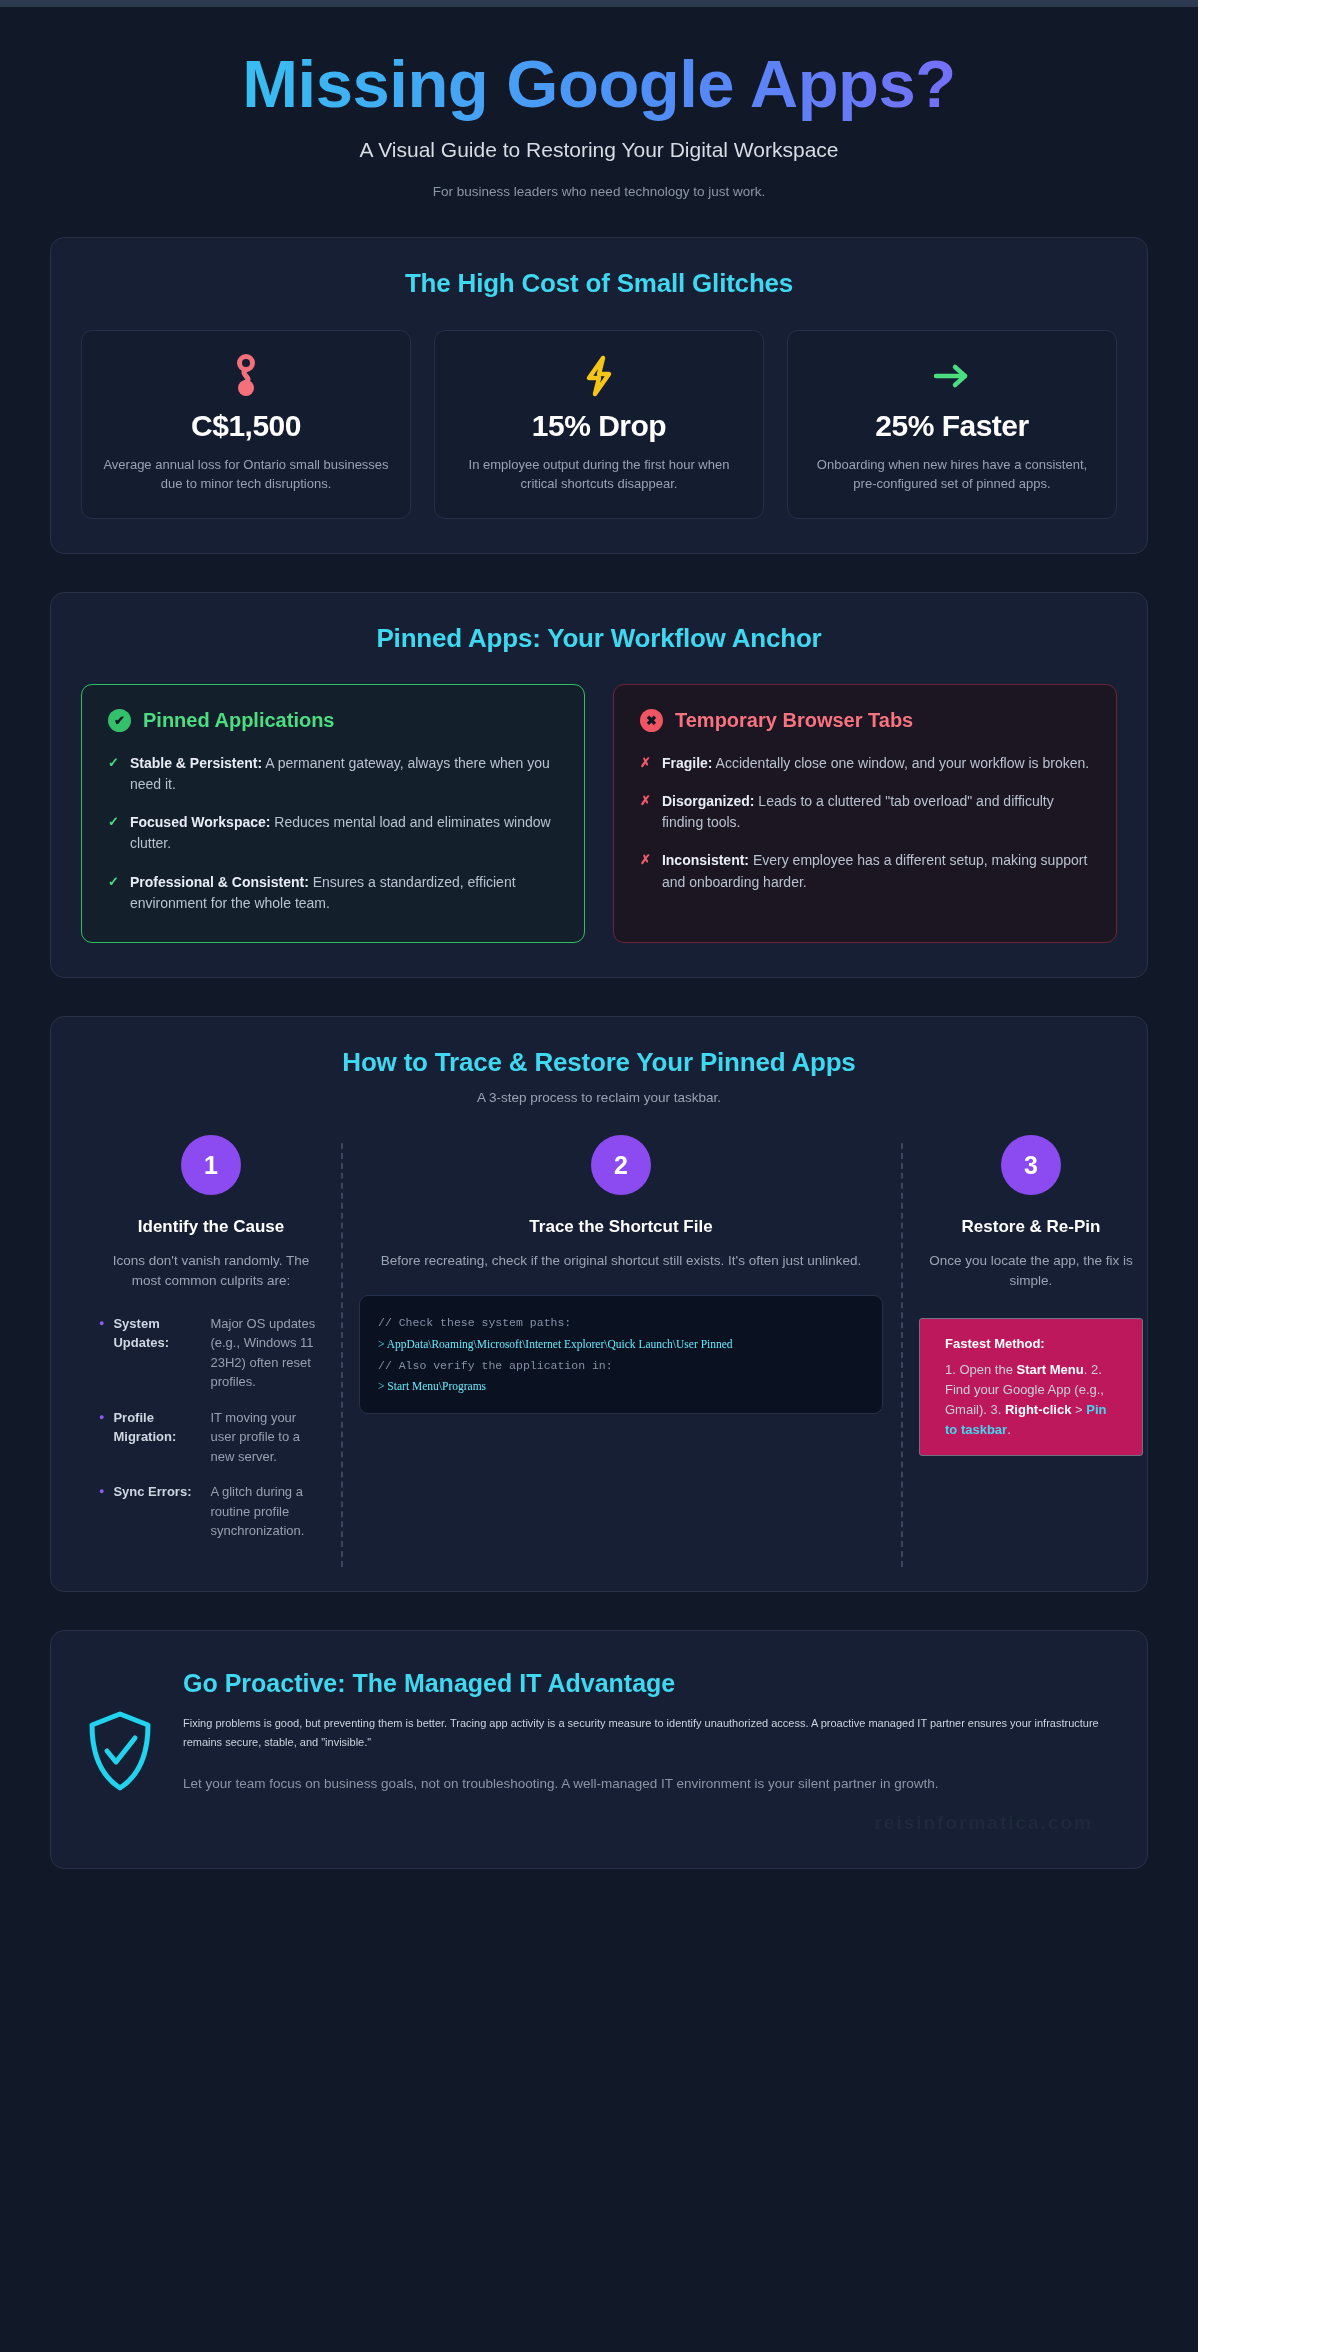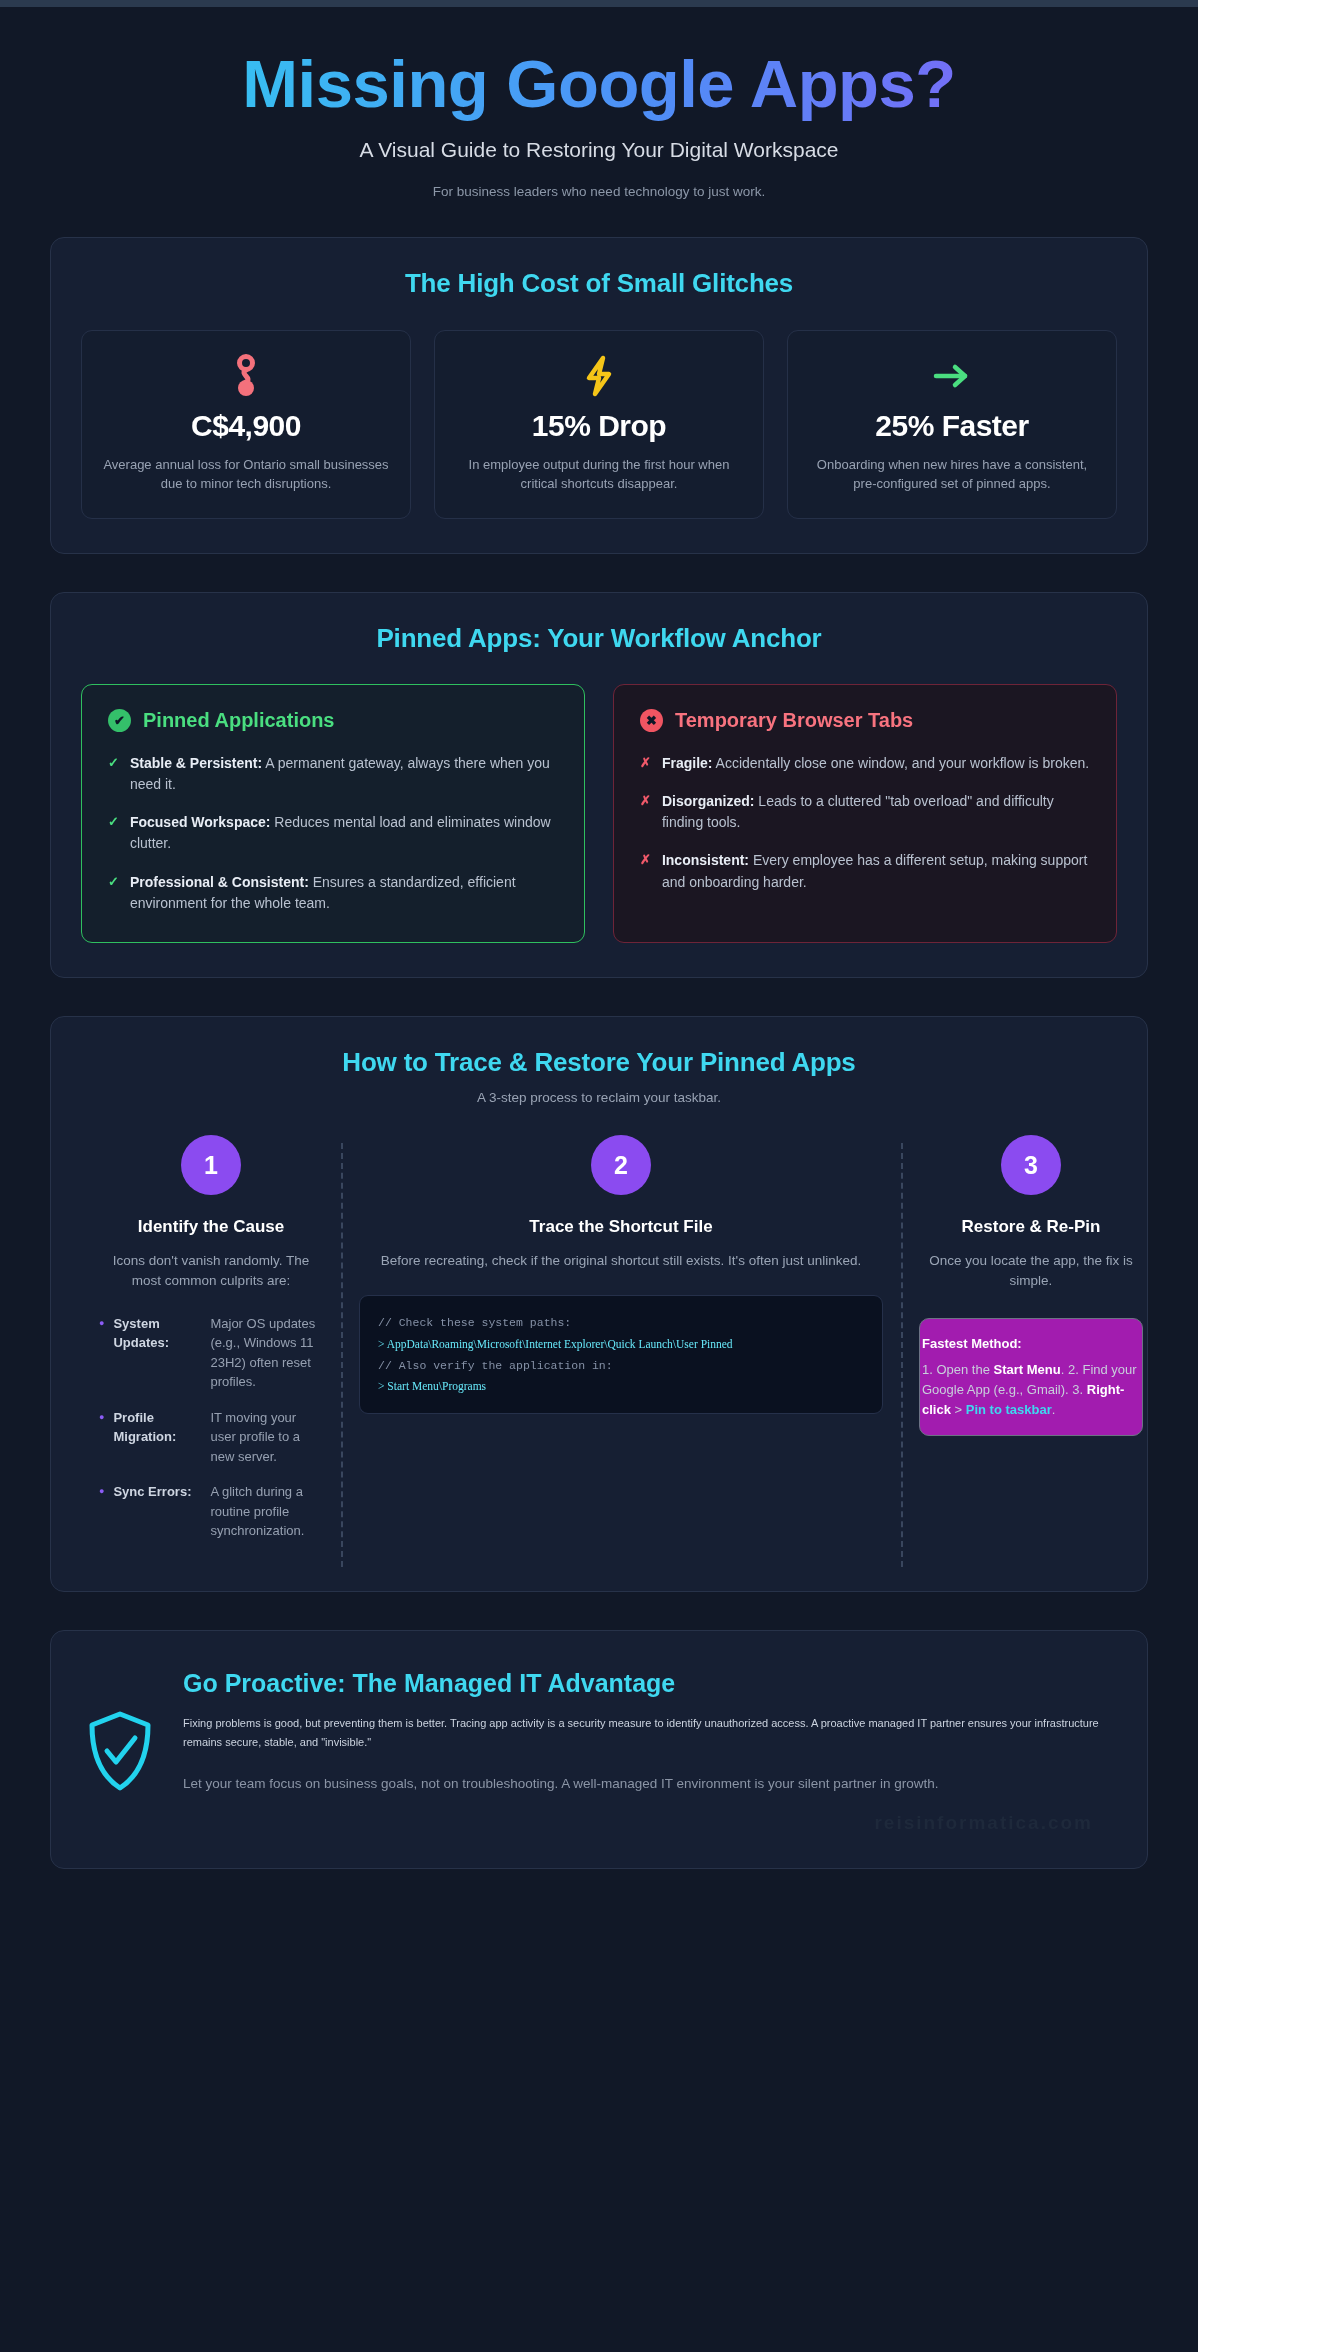--- a/index.html
+++ b/index.html
@@ -105,22 +105,22 @@
 
   .code{
     margin-top:24px; background:#0a1120; border:1px solid #25304a; border-radius:9px;
     padding:16px 18px; text-align:left;
     font-family:"Liberation Mono", monospace; font-size:11.5px; line-height:1.85;
     overflow:hidden; white-space:nowrap;
   }
   .c-cmt{ color:#8591a6; } .c-cmd{ color:#67e8f9;font-family:Liberation Serif, serif; }
 
   .tip{
-    margin-top:26px; background:#a21caf; border:1px solid #6b7384; border-radius:10px;
-    padding:15px 2px; text-align:left; font-size:13px; line-height:1.55; color:#c8cfdb;
+    margin-top:26px; background:#be185d; border:1px solid #6b7384; border-radius:3px;
+    padding:15px 25px; text-align:left; font-size:13px; line-height:1.55; color:#c8cfdb;
   }
   .tip b{ color:#ffffff; }
   .tip .hl{ color:#3fd8f0; font-weight:bold; }
   .tip-title{ color:#fff; font-weight:bold; display:block; margin-bottom:6px; }
 
   
   .cta{ display:flex; gap:24px; align-items:flex-start; margin-top:8px; }
   .cta-icon{ flex:none; width:78px; display:flex; justify-content:center; padding-top:40px;}
   .cta-title{ color:#3fd8f0; font-size:25px; font-weight:bold; }
   .cta-p1{ color:#cbd3df; font-size:11px; line-height:1.72; margin-top:16px; }
@@ -151,21 +151,21 @@
       <div class="stat">
         <div class="stat-icon">
           <svg width="30" height="44" viewBox="0 0 30 44">
                 <g fill="none" stroke="#f4717c" stroke-width="5" stroke-linecap="round">
             <circle cx="15" cy="9" r="6.5"></circle>
                   <path d="M15 16 C8 20 22 24 15 28"></path>
                 </g>
             <circle cx="15" cy="34" r="8" fill="#f4717c"></circle>
               </svg>
         </div>
-        <div class="stat-value">C$4,900</div>
+        <div class="stat-value">C$1,500</div>
         <div class="stat-desc">Average annual loss for Ontario small businesses due to minor tech disruptions.</div>
       </div>
 
       <div class="stat">
         <div class="stat-icon">
           <svg width="40" height="44" viewBox="0 0 40 44">
                 <path d="M24 4 L10 24 L20 24 L16 40 L30 20 L20 20 Z" fill="none" stroke="#f5c518" stroke-width="4.5" stroke-linejoin="round"></path>
               </svg>
         </div>
         <div class="stat-value">15% Drop</div>

